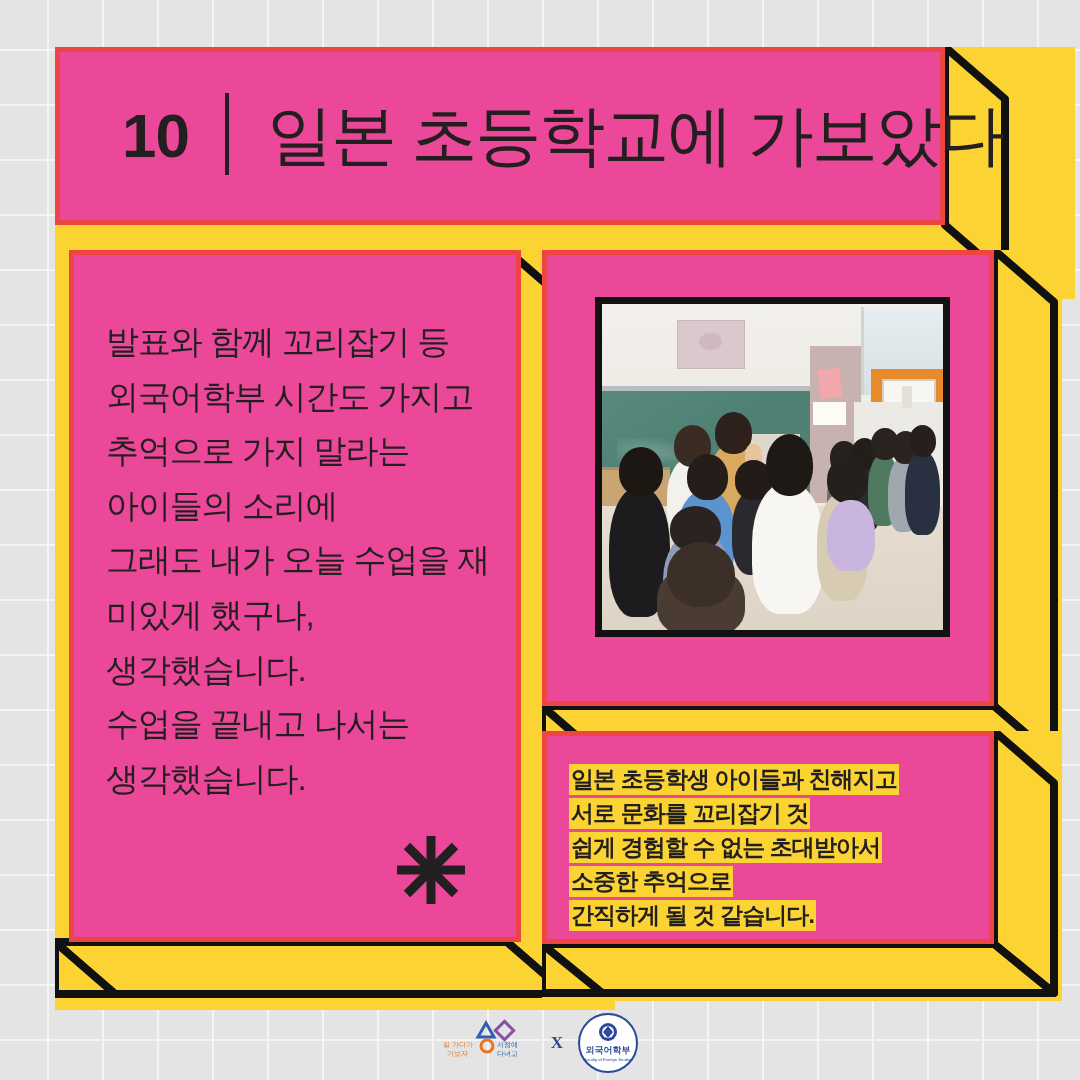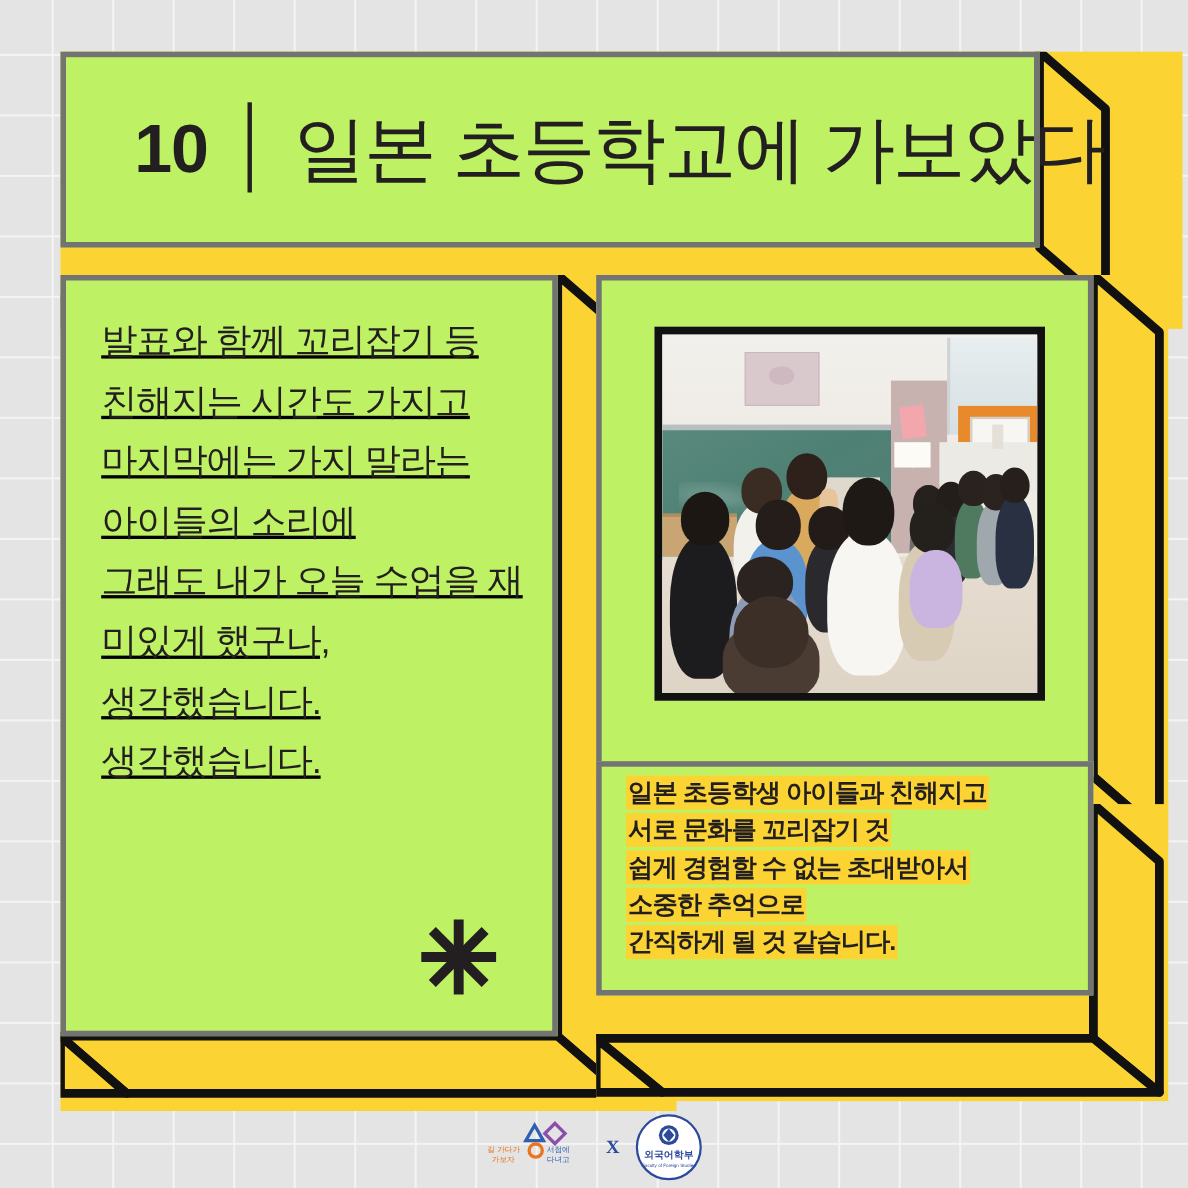--- a/index.html
+++ b/index.html
@@ -15,22 +15,22 @@
     background-position:-8px -6px;
     position:relative;
     overflow:hidden;
   }
 
   .stage { position:absolute; inset:0; }
 
   
   .card {
     position:absolute;
-    background:#bef264;
-    border:5px solid #737373;
+    background:#ec4899;
+    border:5px solid #ef4444;
     z-index:3;
   }
   .shadow {
     position:absolute;
     background:#FBD433;
     z-index:2;
   }
   .shadow svg { display:block; width:100%; height:100%; }
 
   
@@ -47,23 +47,22 @@
     width:4px; height:82px; background:#231f20;
     margin:0 38px 4px 36px;
   }
   .title-text {
     font-size:66px; font-weight:normal; color:#231f20;
     letter-spacing:-2px; line-height:1.05; white-space:nowrap;
   }
 
   
   #body-card {
-    left:55px; top:250px; width:452px; height:692px;
-    padding:28px 30px 20px 32px;
-    text-decoration:underline;
+    left:69px; top:250px; width:452px; height:692px;
+    padding:60px 30px 20px 32px;
   }
   .body-line {
     font-size:33px; font-weight:500; color:#231f20;
     line-height:1.655; letter-spacing:-1.1px; white-space:nowrap;
   }
   #asterisk {
     position:absolute; right:48px; bottom:30px;
     width:74px; height:74px;
   }
   #asterisk svg { display:block; }
@@ -112,22 +111,22 @@
                   background:#c9a574; border-top:3px solid #b08f5e; }
   .ph-desk2     { position:absolute; left:40%; top:40%; width:18%; height:9%; background:#dfd8cc; }
   .ph-floor     { position:absolute; left:0; top:62%; width:100%; height:38%;
                   background:linear-gradient(180deg,#e6ddd0,#ded4c6); }
 
   .p { position:absolute; border-radius:46% 46% 38% 38%; }
   .head { position:absolute; border-radius:50% 50% 46% 46%; }
 
   
   #caption-card {
-    left:542px; top:692px; width:452px; height:213px;
-    padding:12px 22px 0 22px;
+    left:542px; top:731px; width:452px; height:213px;
+    padding:32px 22px 0 22px;
   }
   .cap-line {
     font-size:23px; font-weight:bold; color:#231f20;
     letter-spacing:-0.9px; line-height:1.0;
     margin-bottom:11px; white-space:nowrap;
   }
   .cap-line span { background:#FBD433; padding:2px 2px 3px 2px; box-decoration-break:clone; }
 
   
   #footer {
@@ -164,26 +163,27 @@
   <div class="shadow" style="left:55px; top:250px; width:560px; height:760px;">
     <svg viewBox="0 0 560 760" preserveAspectRatio="none" aria-hidden="true">
       <path d="M452 0 L512 52 L512 744 L452 692 Z" fill="#FBD433" stroke="#111111" stroke-width="8" stroke-linejoin="round"></path>
       <path d="M0 692 L452 692 L512 744 L60 744 Z" fill="#FBD433" stroke="#111111" stroke-width="8" stroke-linejoin="round"></path>
       <path d="M0 692 L60 744 L0 744 Z" fill="#FBD433" stroke="#111111" stroke-width="8" stroke-linejoin="round"></path>
     </svg>
   </div>
 
   <div class="card" id="body-card">
     <div class="body-line">발표와 함께 꼬리잡기 등</div>
-    <div class="body-line">친해지는 시간도 가지고</div>
-    <div class="body-line">마지막에는 가지 말라는</div>
+    <div class="body-line">외국어학부 시간도 가지고</div>
+    <div class="body-line">추억으로 가지 말라는</div>
     <div class="body-line">아이들의 소리에</div>
     <div class="body-line">그래도 내가 오늘 수업을 재</div>
     <div class="body-line">미있게 했구나,</div>
     <div class="body-line">생각했습니다.</div>
+    <div class="body-line">수업을 끝내고 나서는</div>
     <div class="body-line">생각했습니다.</div>
 
     <div id="asterisk">
       <svg viewBox="0 0 74 74" aria-hidden="true">
         <g stroke="#231f20" stroke-width="9" stroke-linecap="butt">
           <line x1="37" y1="3" x2="37" y2="71"></line>
           <line x1="3" y1="37" x2="71" y2="37"></line>
           <line x1="13" y1="13" x2="61" y2="61"></line>
           <line x1="61" y1="13" x2="13" y2="61"></line>
         </g>

